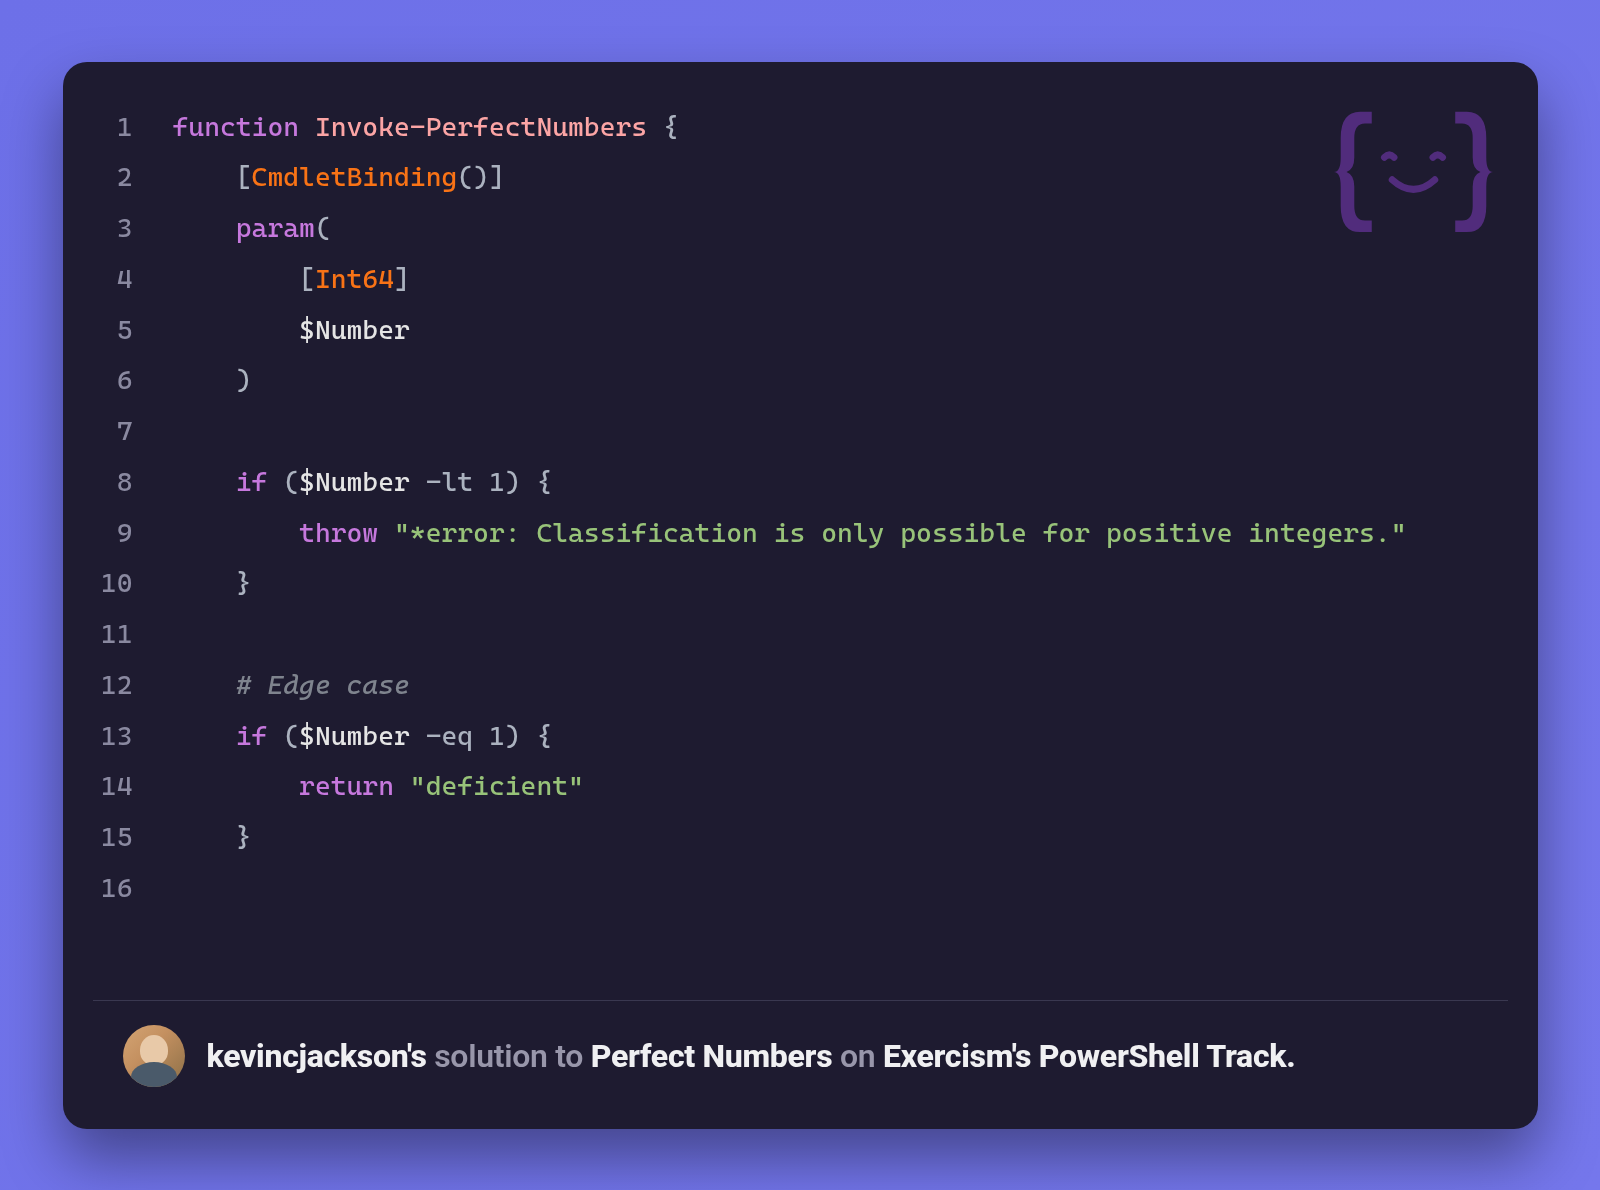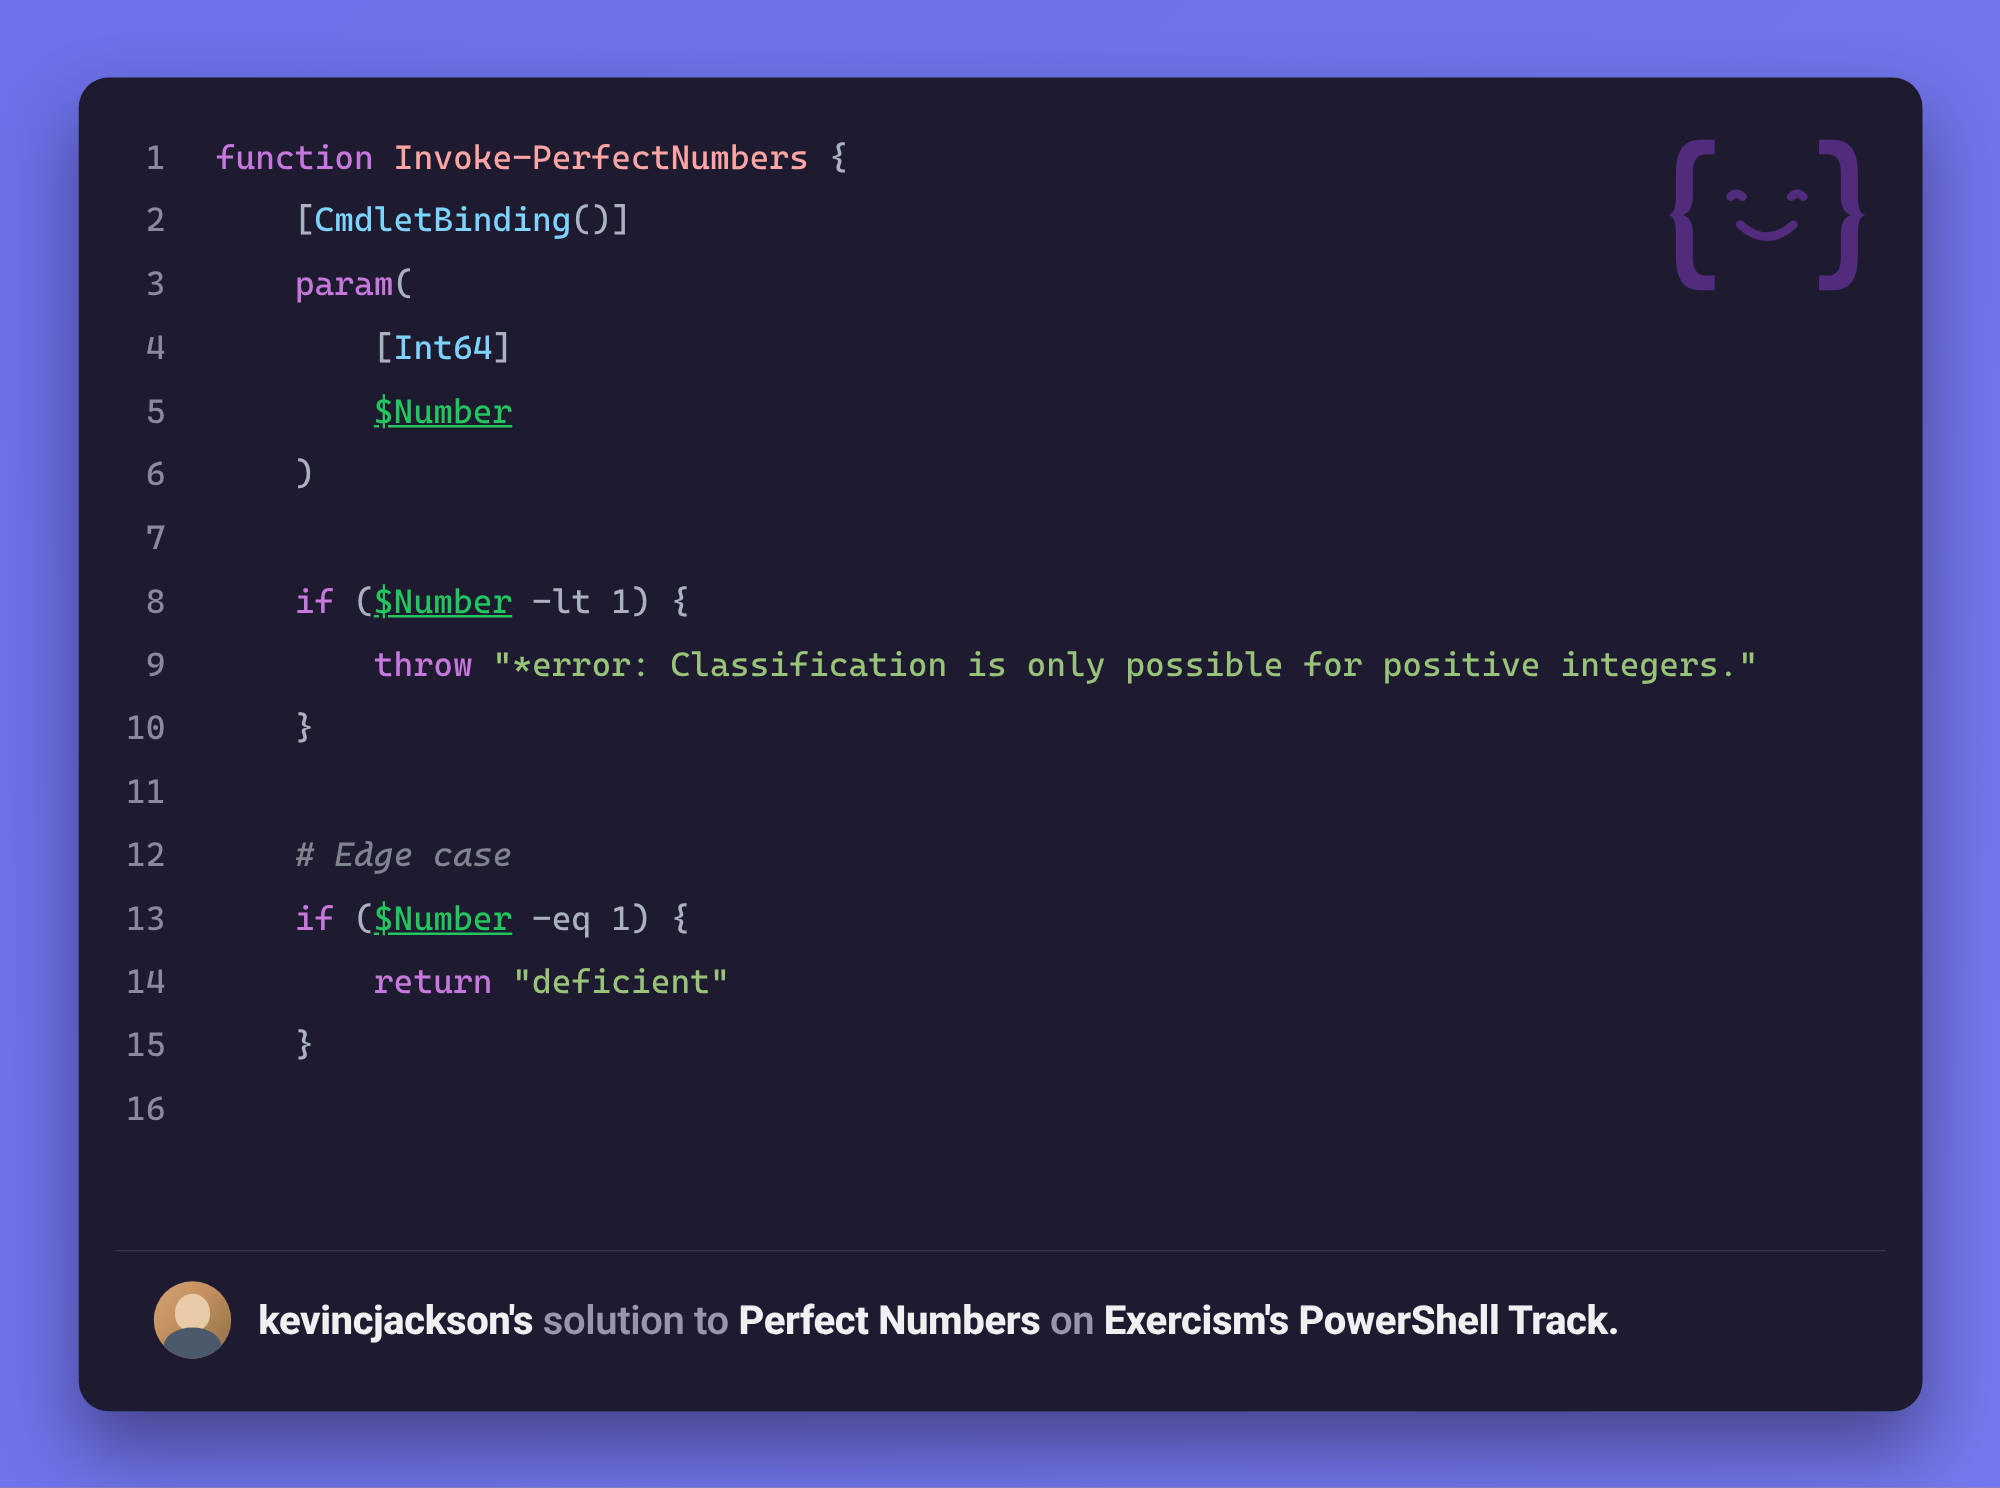--- a/index.html
+++ b/index.html
@@ -52,22 +52,22 @@
     user-select: none;
     flex-shrink: 0;
   }
   .line-content {
     flex: 1;
     overflow: hidden;
   }
   .tok-keyword { color: #c678dd; text-align: right; }
   .tok-func { color: #fca5a5; }
   .tok-punct { color: #abb2bf; }
-  .tok-type { color: #7dd3fc; }
-  .tok-var { color: #22c55e; text-decoration: underline; }
+  .tok-type { color: #f97316; }
+  .tok-var { color: #e5e5e5; }
   .tok-num { color: #abb2bf; }
   .tok-string { color: #98c379; }
   .tok-comment { color: #7f848e; font-style: italic; margin-top: 43px; }
   .tok-plain { color: #abb2bf; }
 
   .logo {
     position: absolute;
     top: 42px;
     right: 42px;
     width: 165px;

